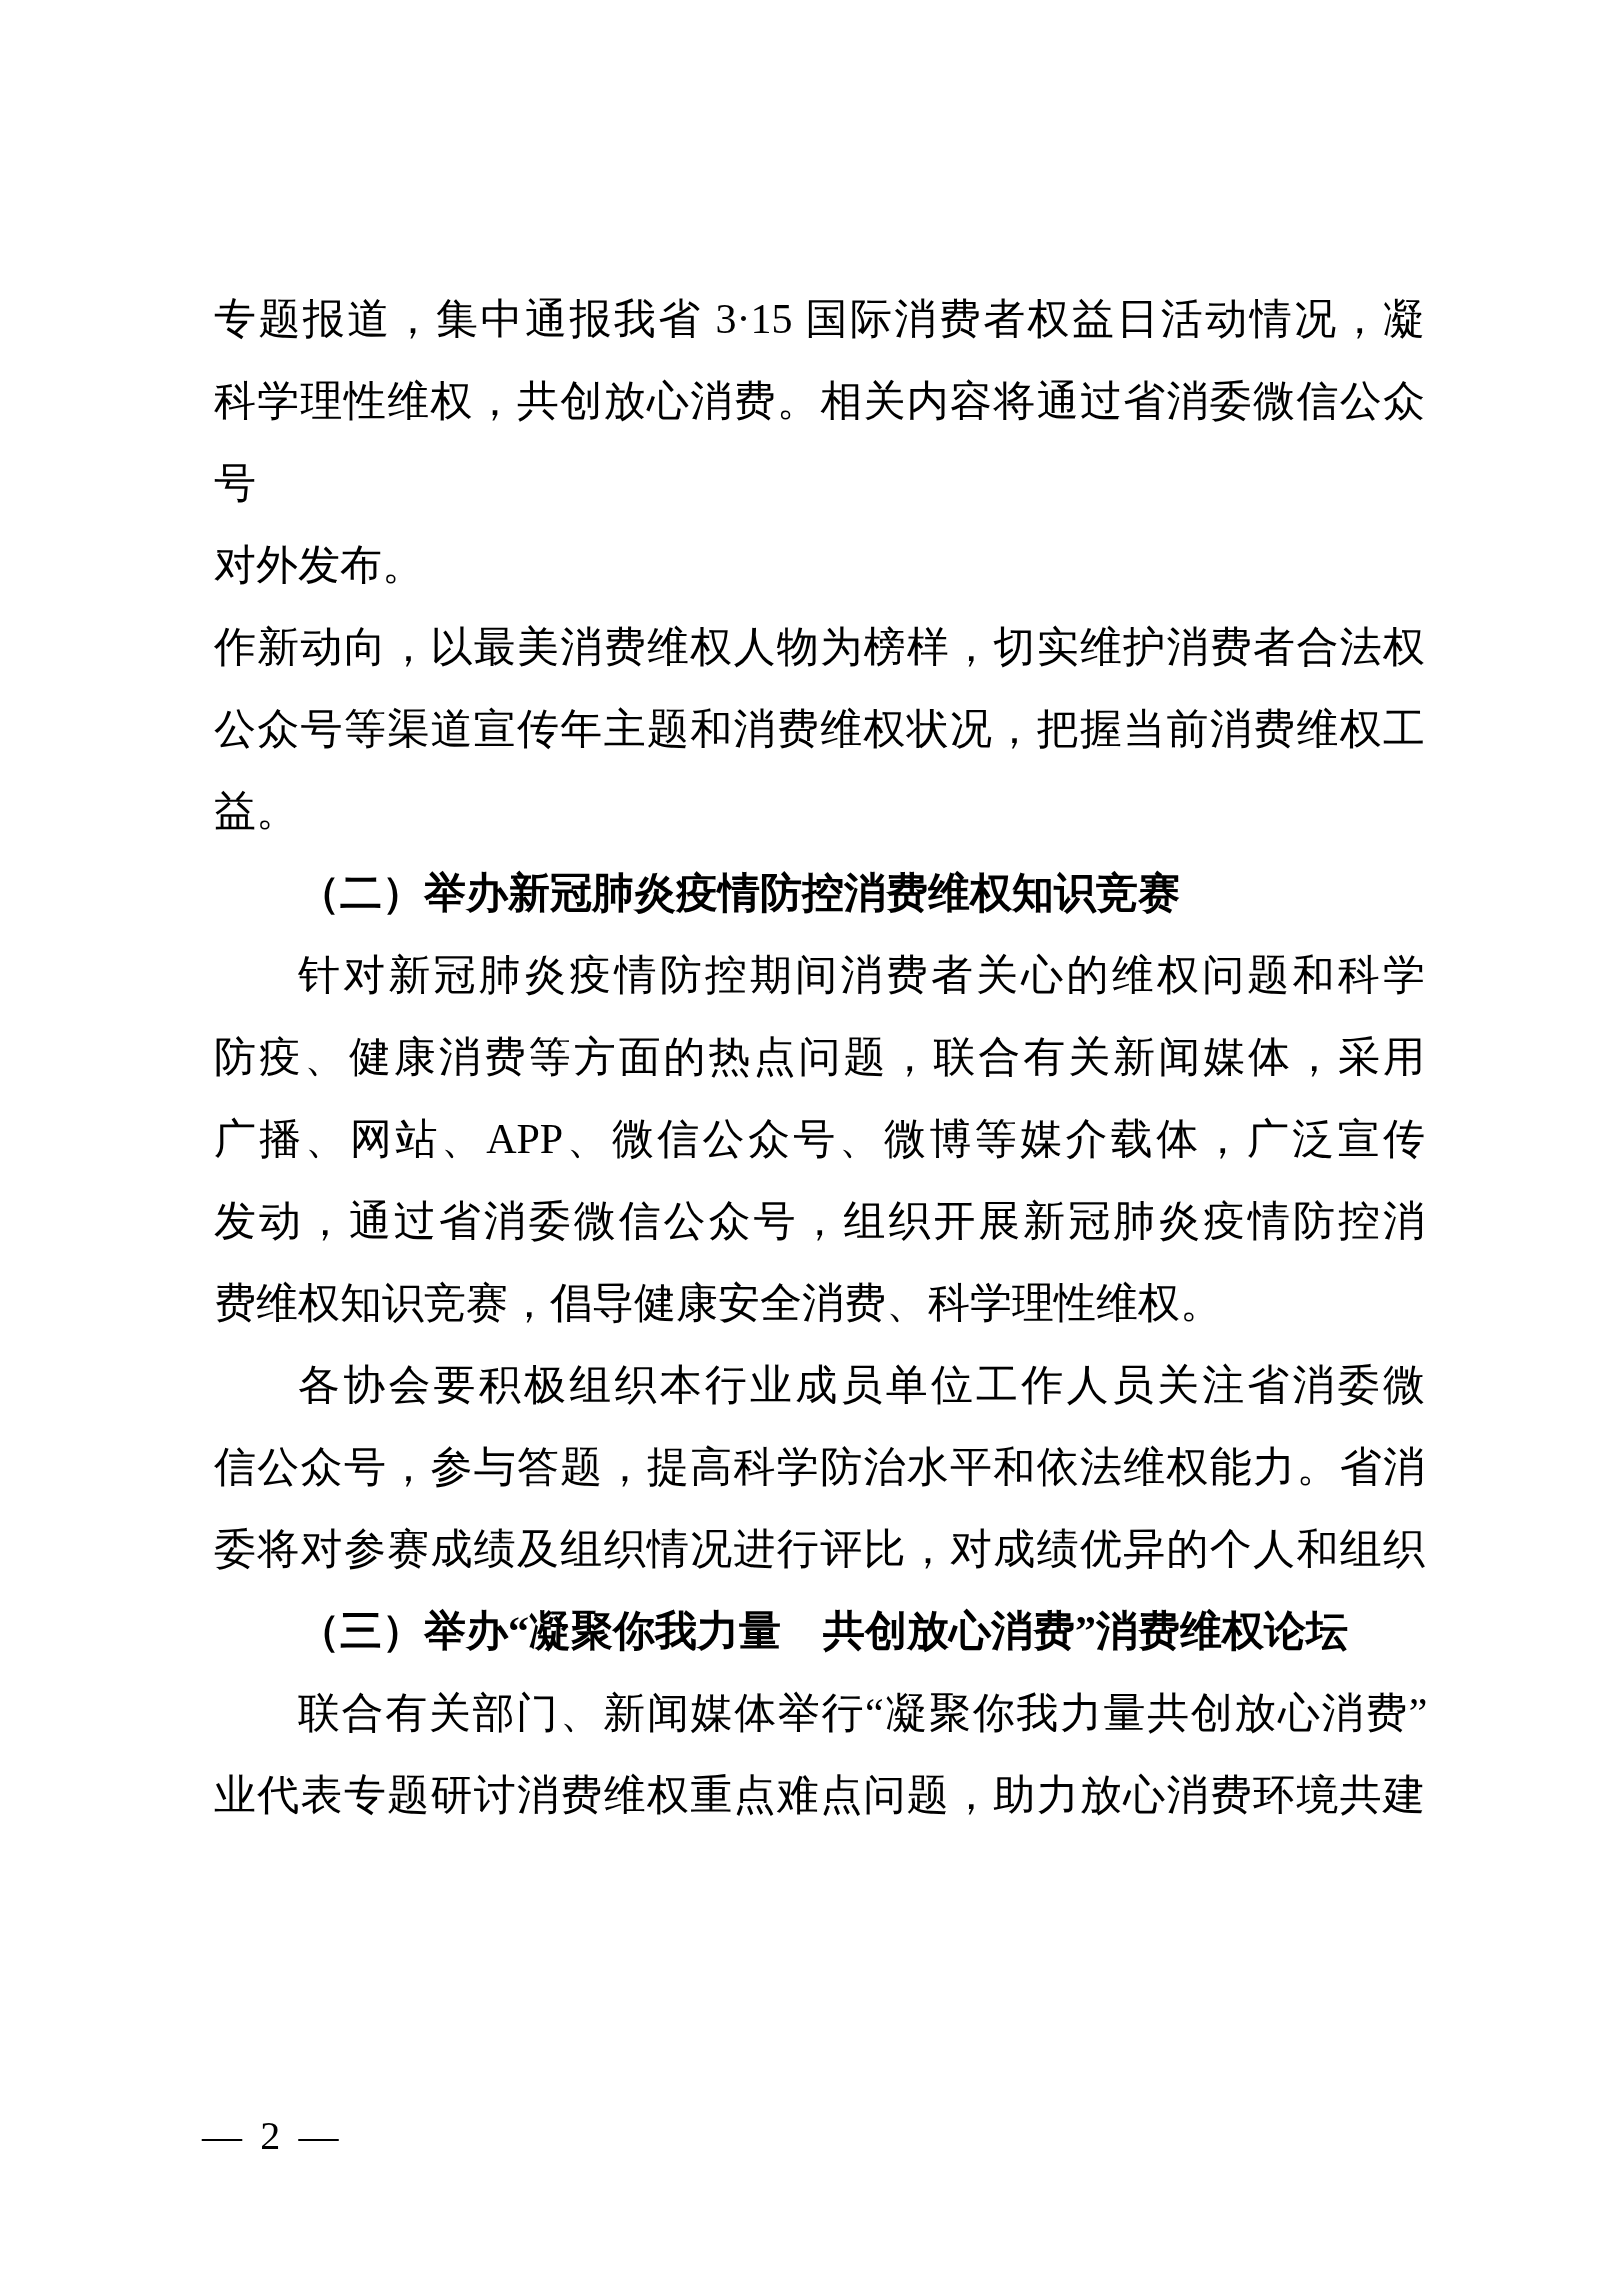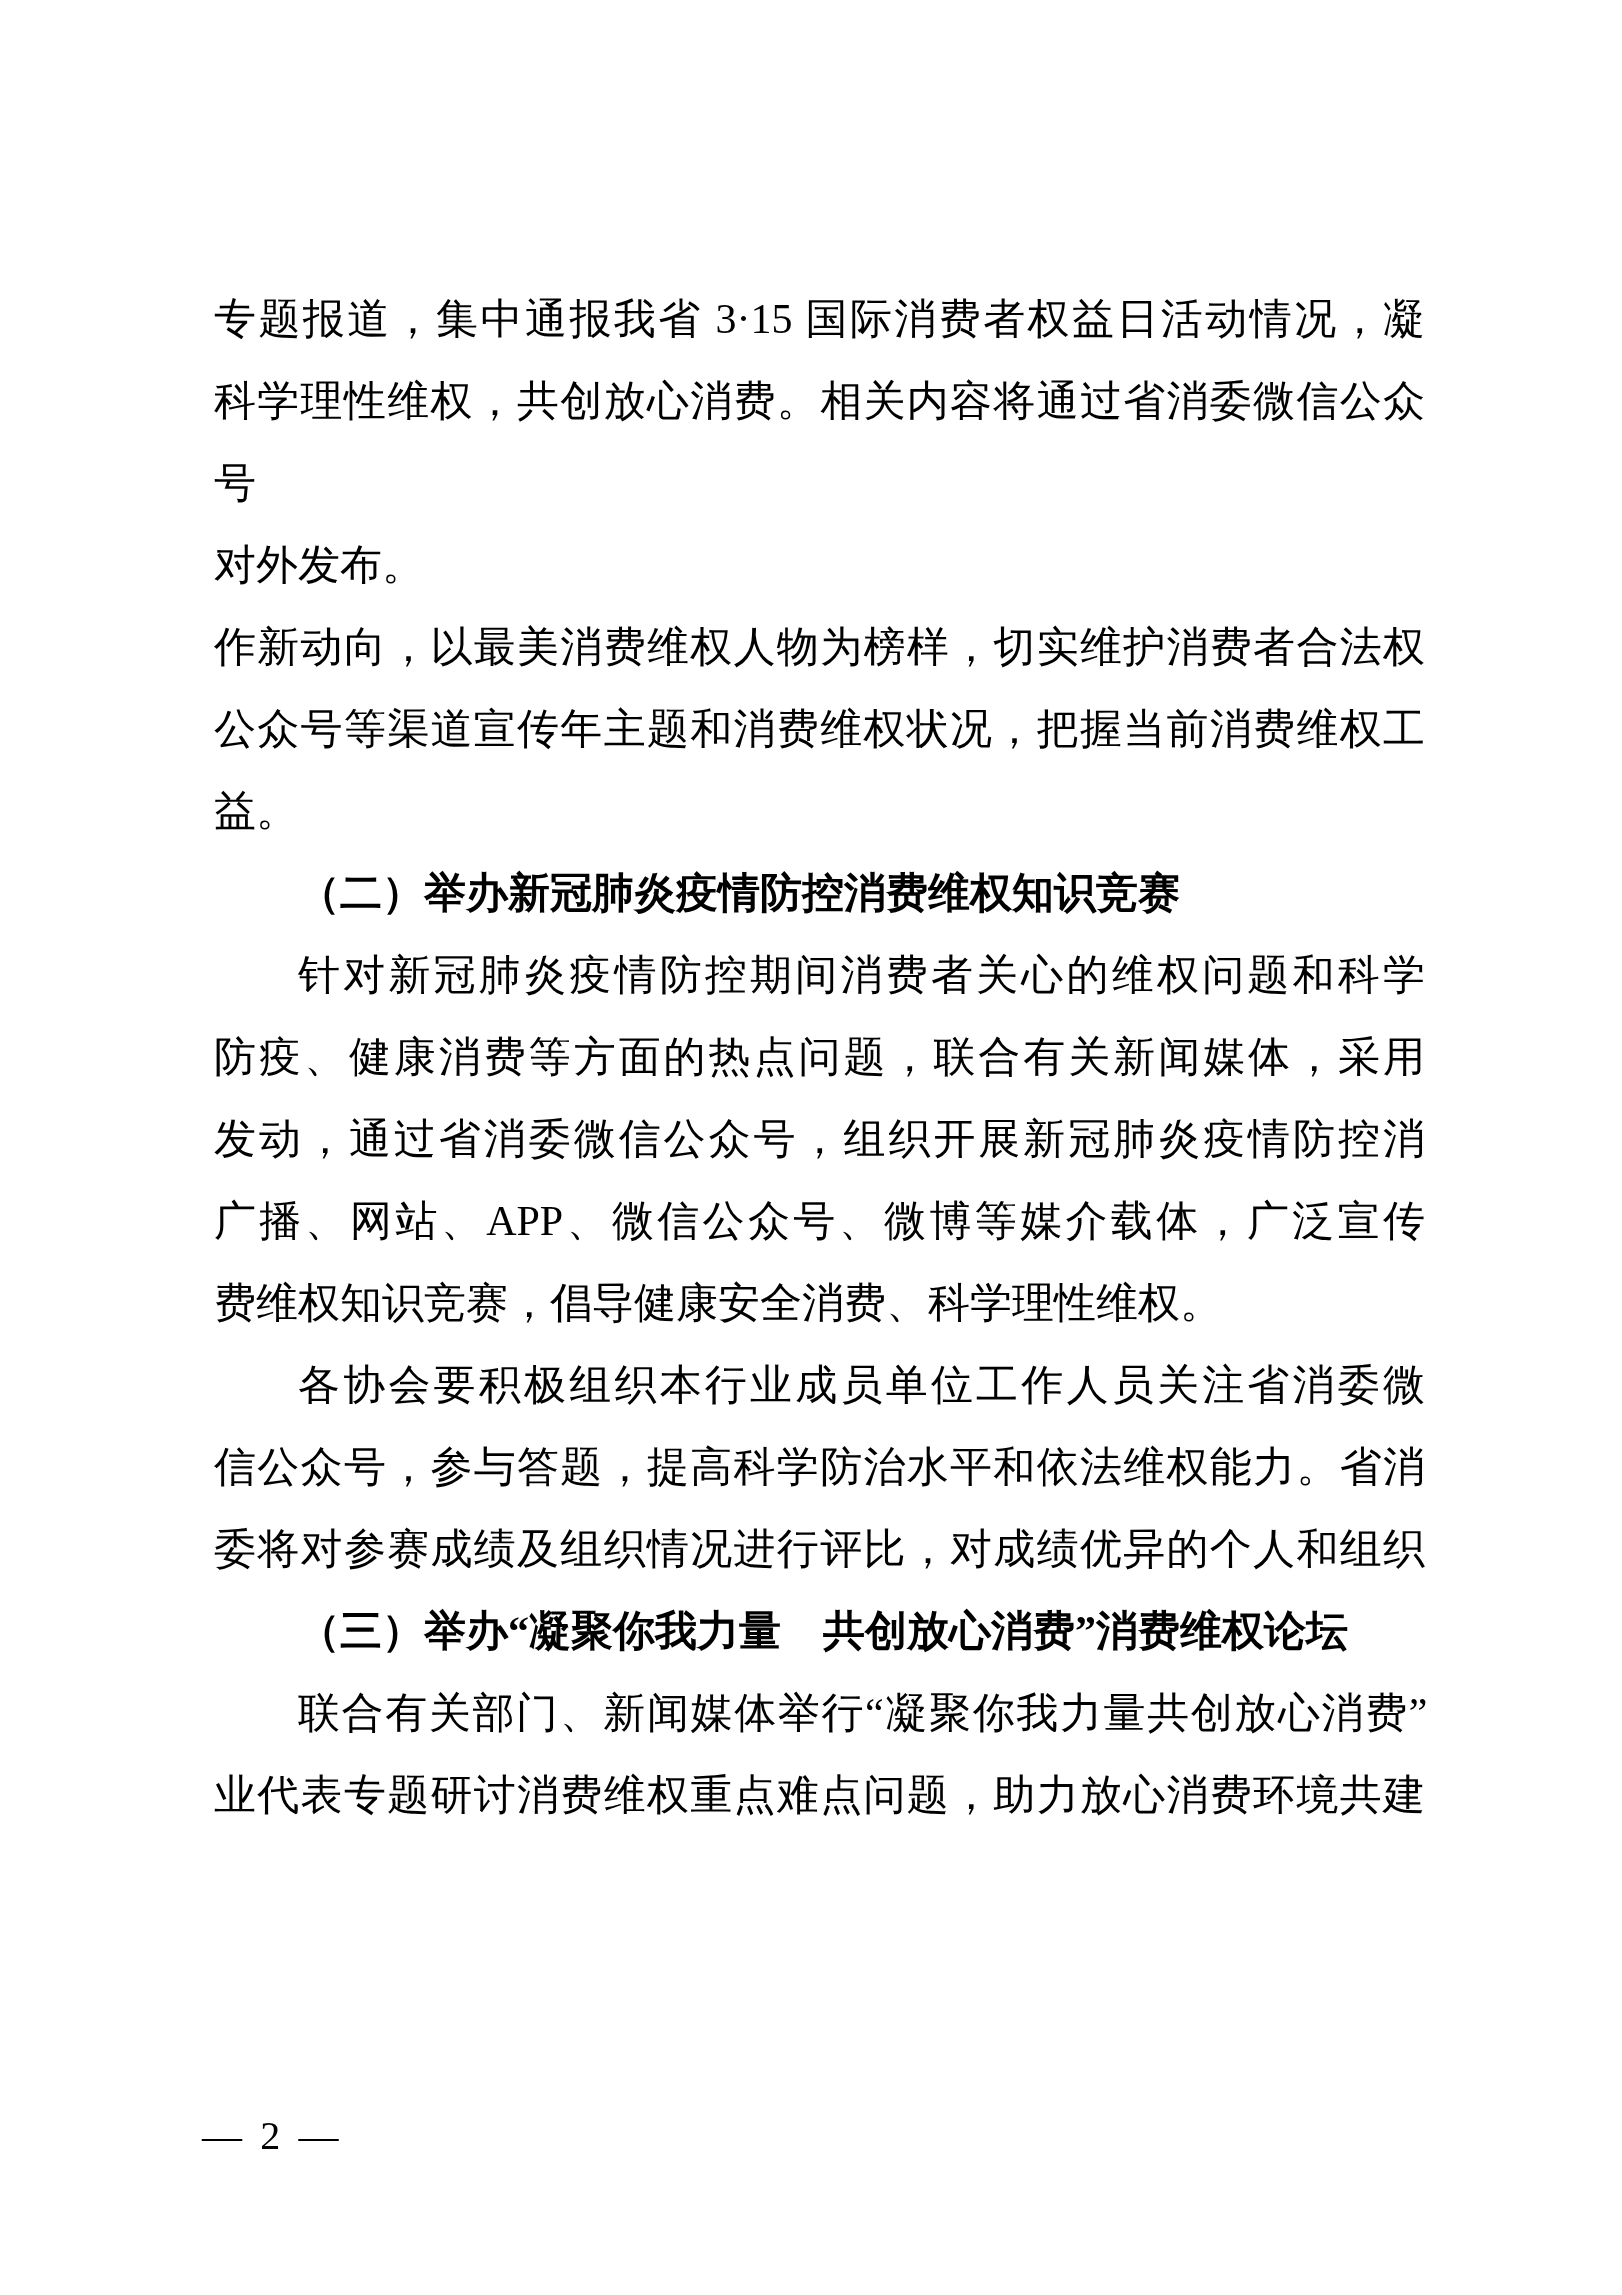--- a/index.html
+++ b/index.html
@@ -69,22 +69,22 @@
   <div class="text-block">
     <div class="line">专题报道，集中通报我省 3·15 国际消费者权益日活动情况，凝</div>
     <div class="line">科学理性维权，共创放心消费。相关内容将通过省消委微信公众号</div>
     <div class="end">对外发布。</div>
     <div class="line">作新动向，以最美消费维权人物为榜样，切实维护消费者合法权</div>
     <div class="line">公众号等渠道宣传年主题和消费维权状况，把握当前消费维权工</div>
     <div class="end">益。</div>
     <div class="end ind head">（二）举办新冠肺炎疫情防控消费维权知识竞赛</div>
     <div class="line ind">针对新冠肺炎疫情防控期间消费者关心的维权问题和科学</div>
     <div class="line">防疫、健康消费等方面的热点问题，联合有关新闻媒体，采用</div>
+    <div class="line">广播、网站、APP、微信公众号、微博等媒介载体，广泛宣传</div>
     <div class="line">发动，通过省消委微信公众号，组织开展新冠肺炎疫情防控消</div>
-    <div class="line">广播、网站、APP、微信公众号、微博等媒介载体，广泛宣传</div>
     <div class="end">费维权知识竞赛，倡导健康安全消费、科学理性维权。</div>
     <div class="line ind">各协会要积极组织本行业成员单位工作人员关注省消委微</div>
     <div class="line">信公众号，参与答题，提高科学防治水平和依法维权能力。省消</div>
     <div class="line">委将对参赛成绩及组织情况进行评比，对成绩优异的个人和组织</div>
     <div class="end ind head">（三）举办“凝聚你我力量　共创放心消费”消费维权论坛</div>
     <div class="line ind squeeze">联合有关部门、新闻媒体举行“凝聚你我力量共创放心消费”</div>
     <div class="line">业代表专题研讨消费维权重点难点问题，助力放心消费环境共建</div>
   </div>
 
   <div class="footer">— 2 —</div>

